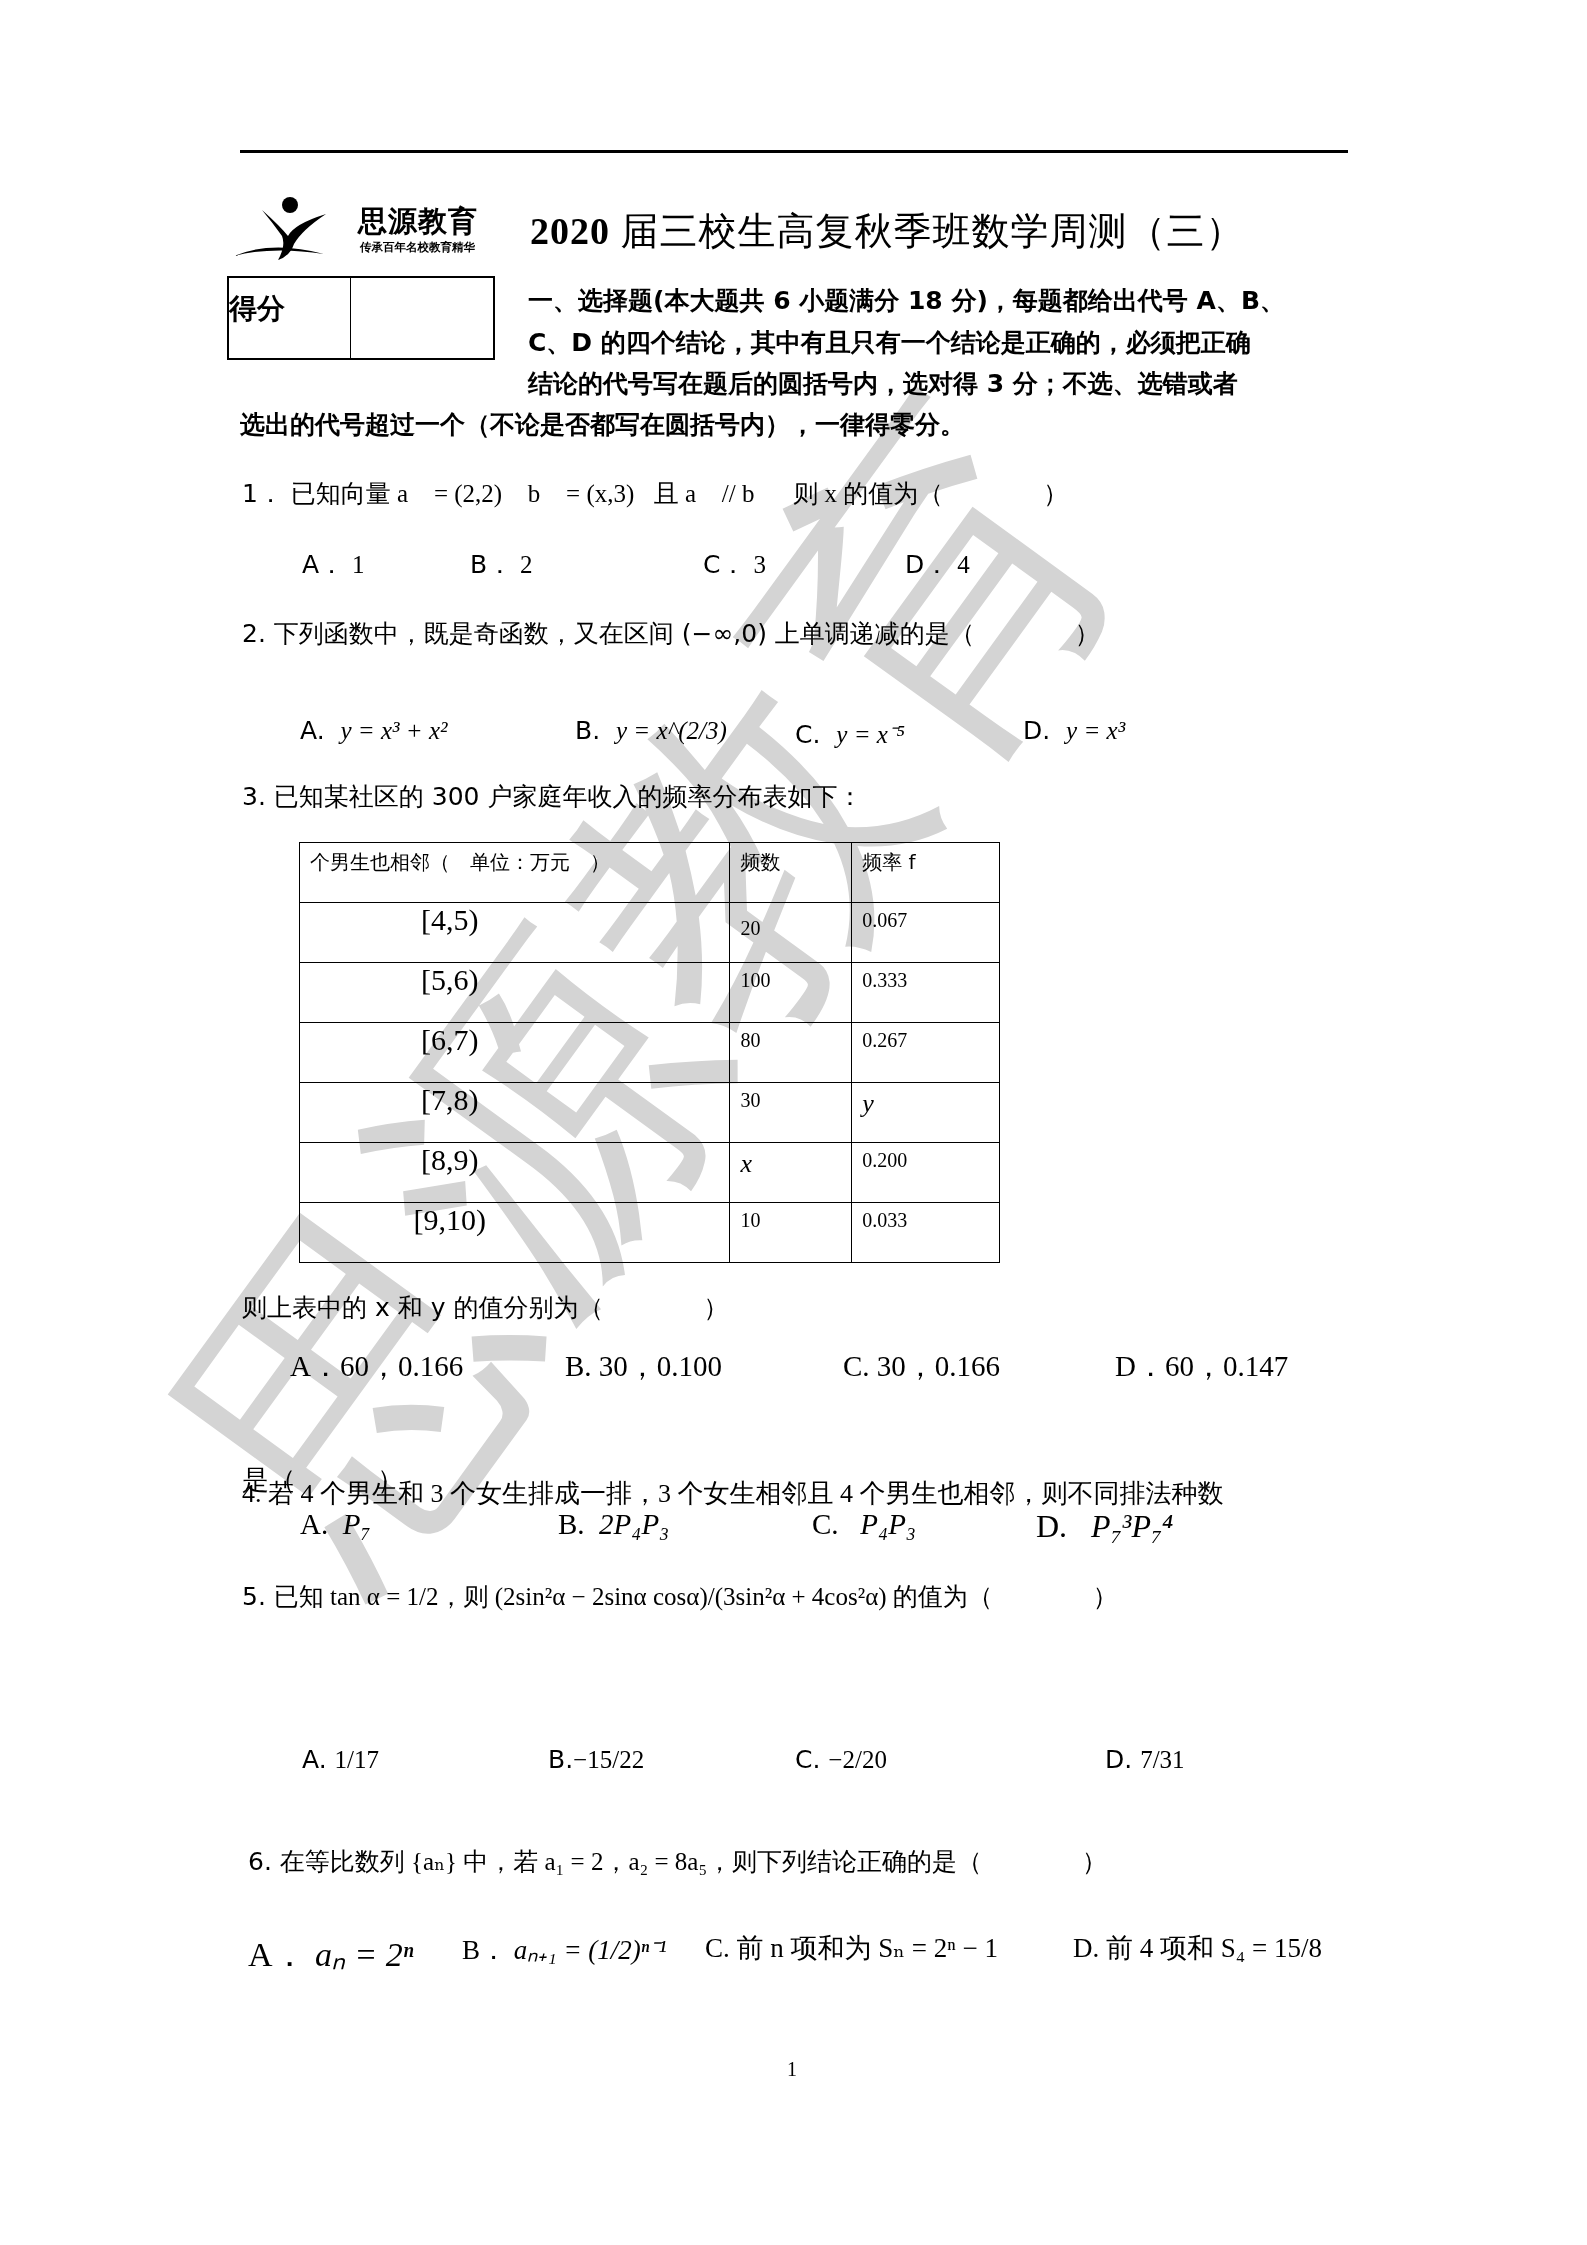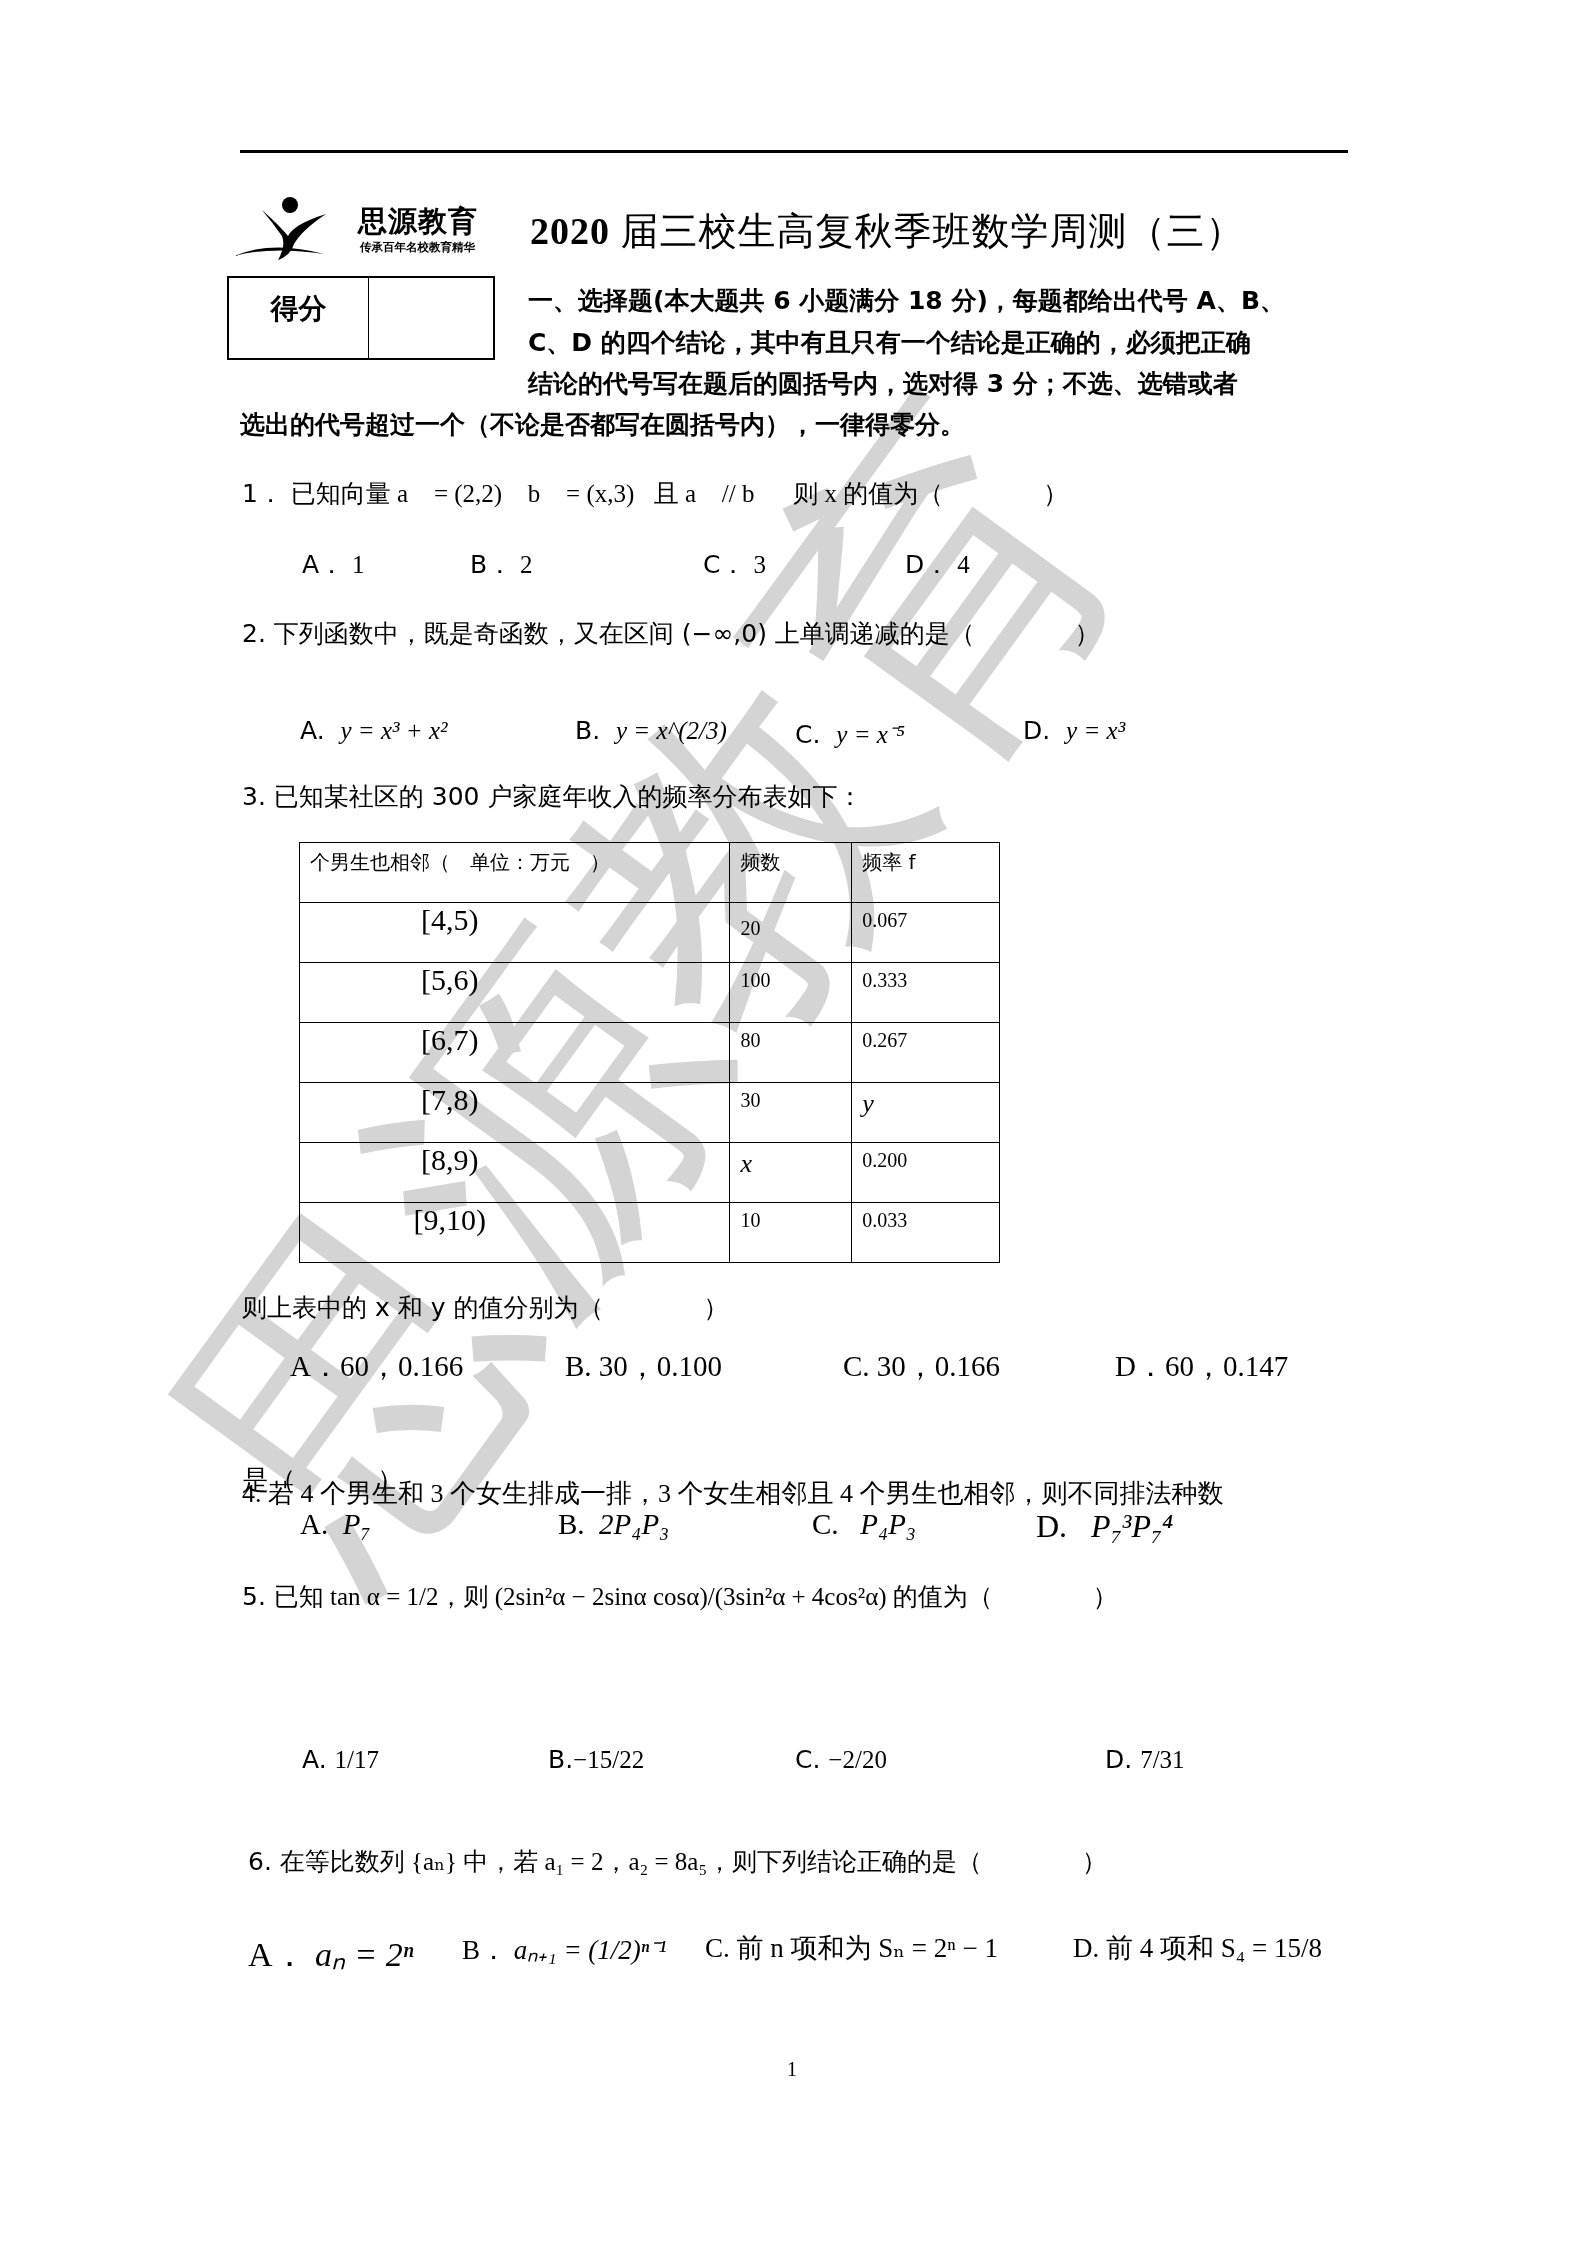--- a/index.html
+++ b/index.html
@@ -7,21 +7,21 @@
           font-family:"DejaVu Sans", sans-serif; color:#000; }
   .abs { position:absolute; white-space:nowrap; }
   .serif { font-family:"Liberation Serif", "DejaVu Serif", serif; }
   .it { font-style:italic; font-family:"Liberation Serif", serif; }
   .wm { position:absolute; left:0; top:0; width:100%; height:100%; pointer-events:none; z-index:0; }
   .content { position:relative; z-index:1; }
   #top-rule { position:absolute; left:240px; top:150px; width:1108px; height:3px; background:#000; }
   #title { left:530px; top:206px; font-size:38px; font-family:"Liberation Serif", serif; font-weight:normal; letter-spacing:1px;}
   #title b { font-weight:bold; }
   #score-box { position:absolute; left:227px; top:276px; width:268px; height:84px; border:2px solid #000; box-sizing:border-box; }
-  #score-box .lab { position:absolute; left:0; top:0; width:140px; height:100%; border-right:1.5px solid #000; text-align:center; font-size:28px; font-weight:bold; padding-top:12px; box-sizing:border-box;}
+  #score-box .lab { position:absolute; left:0; top:0; width:122px; height:100%; border-right:1.5px solid #000; font-size:28px; font-weight:bold; padding-top:12px; box-sizing:border-box;}
   .instr { font-size:25px; font-weight:bold; line-height:42px; }
   .q { font-size:25px;text-align:right; }
   .opt { font-size:25px; }
   table#freq { position:absolute; left:299px; top:842px; width:701px; border-collapse:collapse; }
   table#freq td { border:1.5px solid #000; height:60px; vertical-align:top; padding:6px 10px; font-size:20px; box-sizing:border-box; }
   table#freq td.rng { text-align:center; font-family:"Liberation Serif", serif; font-size:30px; padding-right:140px; padding-top:0;}
   table#freq td.num { font-family:"Liberation Serif", serif; font-size:20px;margin-top:46px; }
   table#freq td.cnt { padding-top:14px; }
   #page-num { left:787px; top:2058px; font-size:20px; font-family:"Liberation Serif", serif; }
 </style>

